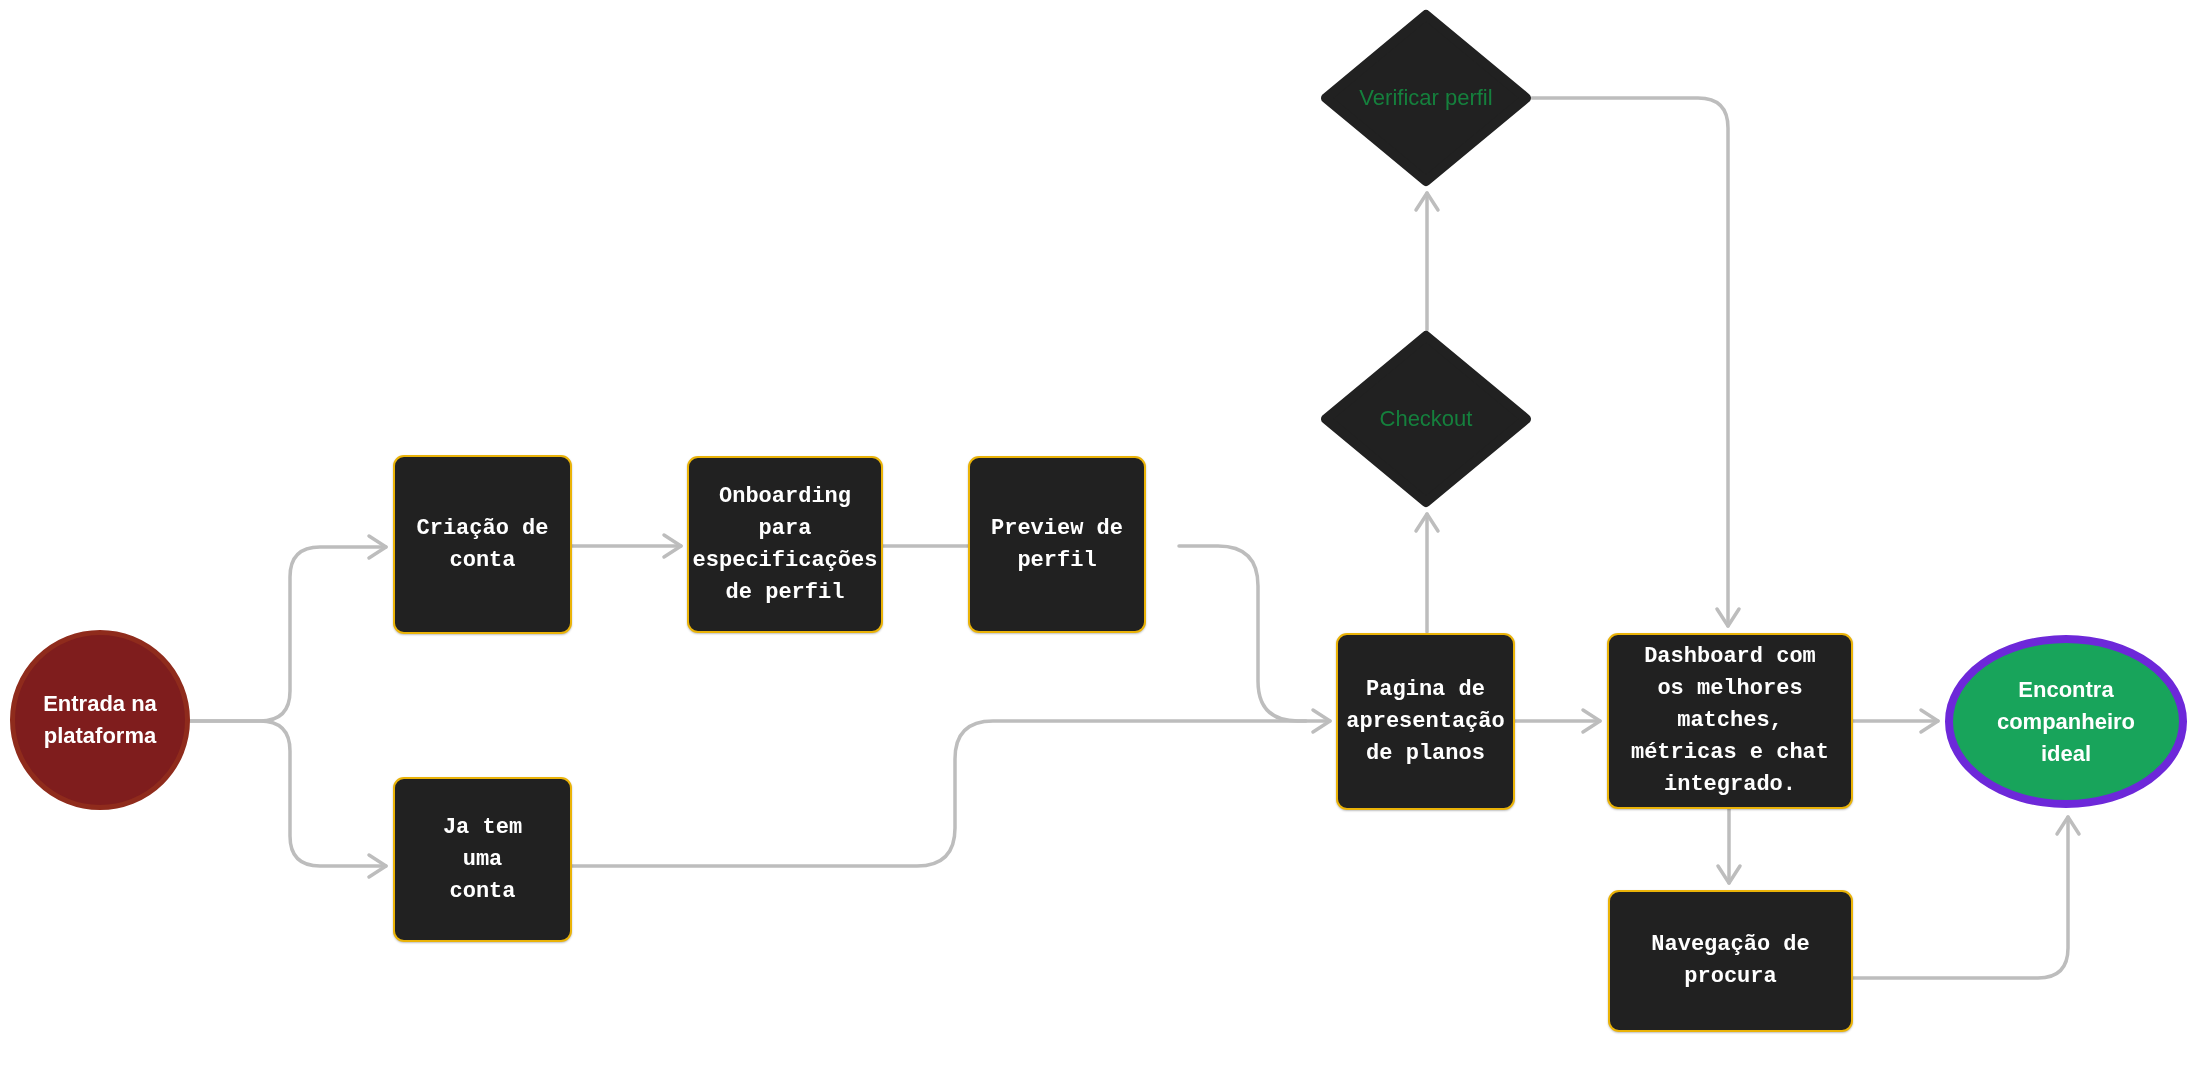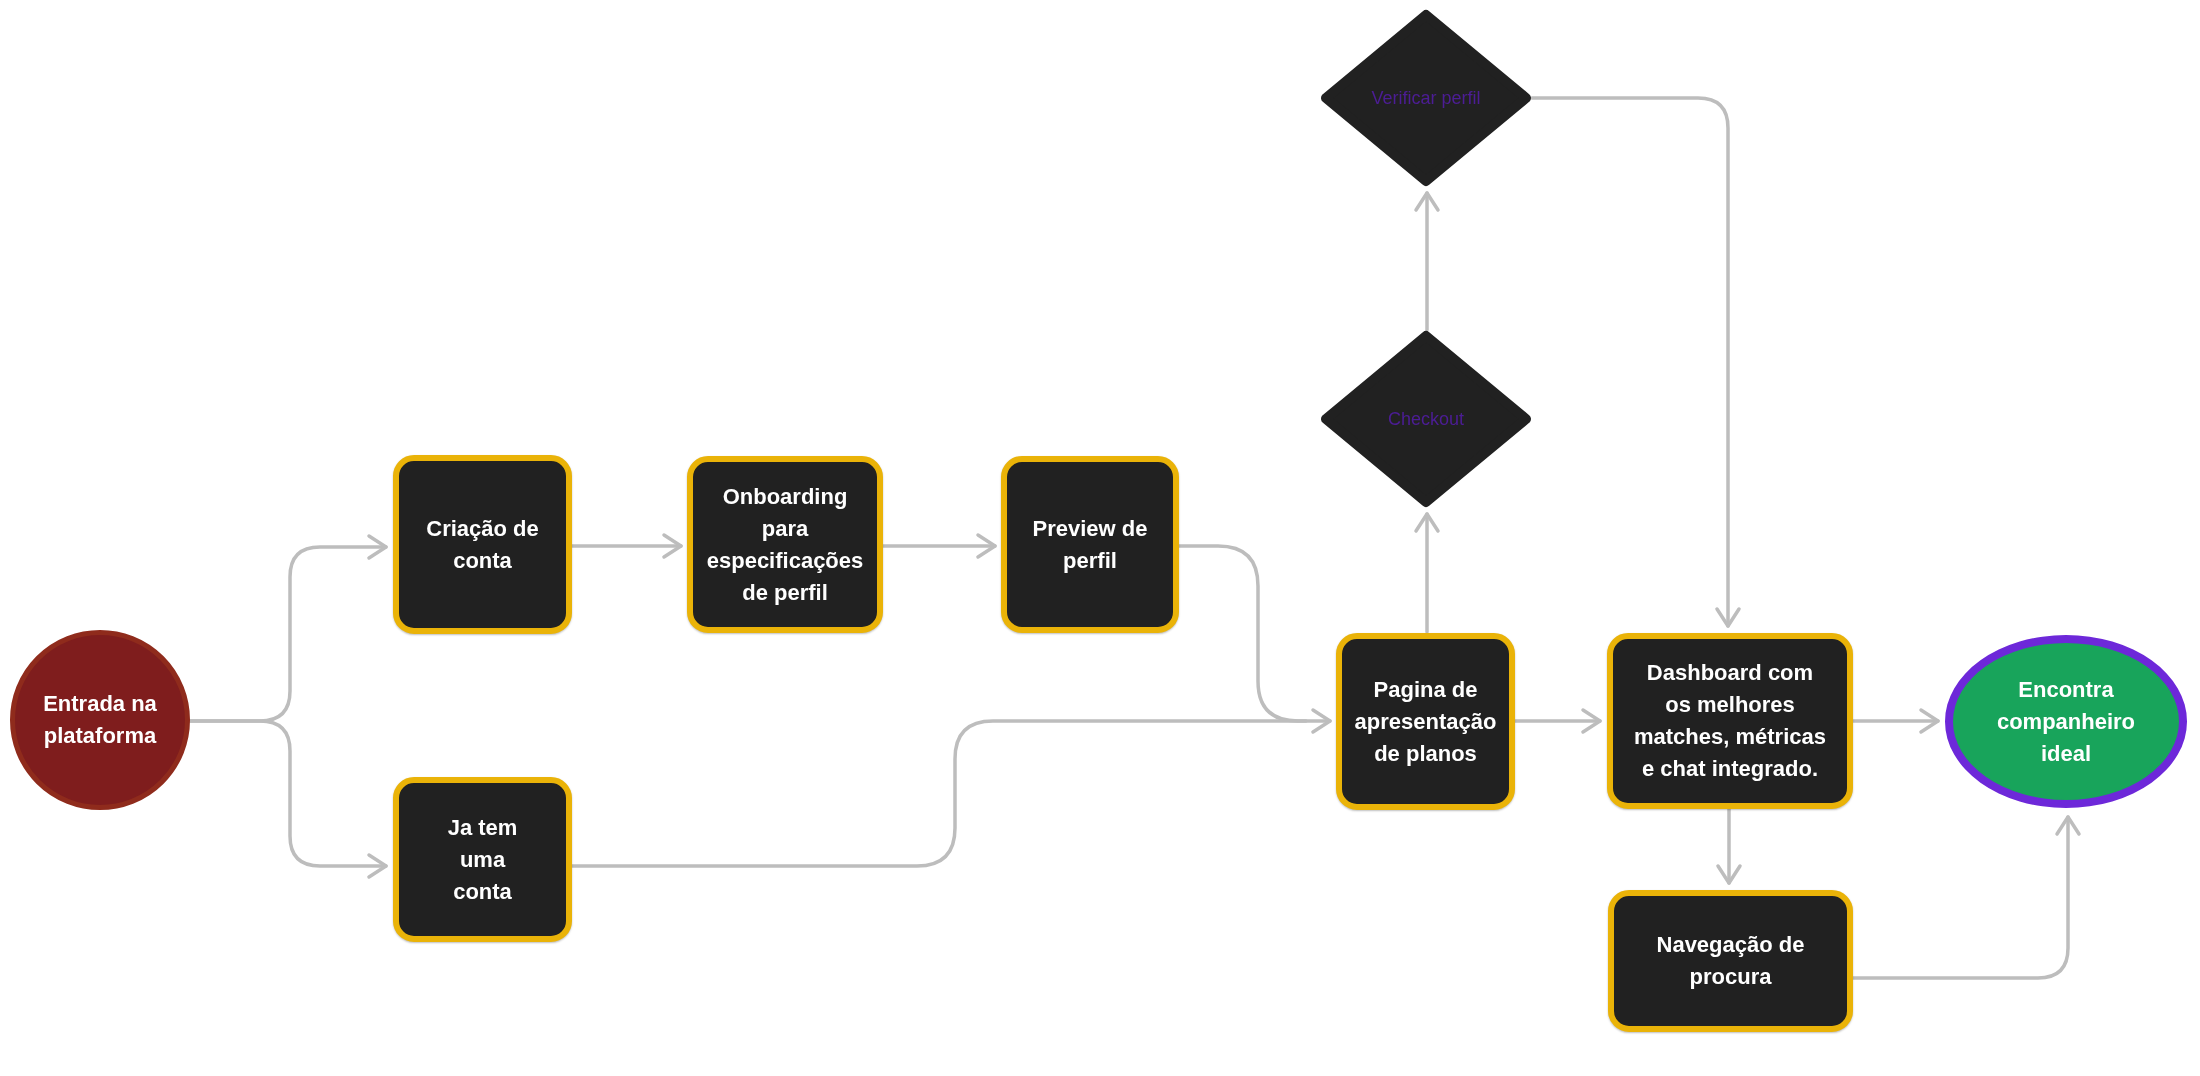--- a/index.html
+++ b/index.html
@@ -8,43 +8,43 @@
 
   .canvas { position: absolute; inset: 0; width: 2200px; height: 1076px; }
 
   .connectors { position: absolute; left: 0; top: 0; pointer-events: none; }
   .connectors path { fill: none; stroke: #bdbdbd; stroke-width: 3.5; stroke-linecap: round; }
 
   .node { position: absolute; display: flex; align-items: center; justify-content: center;
           text-align: center; color: #ffffff; box-sizing: border-box;
           font-size: 22px; line-height: 32px; font-weight: 700; }
 
-  .process { background: #212121; border: 6px solid #eab308; border-radius: 21px;
-             box-shadow: 0 1px 2px rgba(0,0,0,0.25); }
+  .process { background: #212121; border: 2px solid #eab308; border-radius: 11px;
+             box-shadow: 0 1px 2px rgba(0,0,0,0.25); font-family: Liberation Mono, monospace; }
 
   .node-start { left: 10px; top: 630px; width: 180px; height: 180px;
                 background: #7f1d1d; border: 5px solid #8f2b1c; border-radius: 50%;
                 padding: 0 8px; }
   .node-criacao    { left: 393px;  top: 455px; width: 179px; height: 179px; padding: 0 14px; }
   .node-onboarding { left: 687px;  top: 456px; width: 196px; height: 177px; padding: 0 14px; }
-  .node-preview    { left: 1001px; top: 456px; width: 178px; height: 177px; padding: 0 14px; }
+  .node-preview    { left: 968px; top: 456px; width: 178px; height: 177px; padding: 0 14px; }
   .node-ja-tem     { left: 393px;  top: 777px; width: 179px; height: 165px; padding: 0 31px; }
   .node-pagina     { left: 1336px; top: 633px; width: 179px; height: 177px; padding: 0 12px; }
   .node-dashboard  { left: 1607px; top: 633px; width: 246px; height: 176px; padding: 8px 18px; }
   .node-navegacao  { left: 1608px; top: 890px; width: 245px; height: 142px; padding: 0 12px; }
   .node-end { left: 1945px; top: 635px; width: 242px; height: 173px;
               background: #18a45b; border: 8px solid #6d28d9; border-radius: 50%;
               padding: 0 26px; }
 
   .diamond { position: absolute; display: flex; align-items: center; justify-content: center; }
   .diamond-verificar { left: 1320px; top: 9px;   width: 212px; height: 178px; }
   .diamond-checkout  { left: 1320px; top: 330px; width: 212px; height: 178px; }
   .diamond svg { position: absolute; inset: 0; }
-  .diamond-label { position: relative; z-index: 1; color: #4c1d95; text-align: center;
-                   font-size: 18px; line-height: 32px; font-weight: 400; }
+  .diamond-label { position: relative; z-index: 1; color: #15803d; text-align: center;
+                   font-size: 22px; line-height: 32px; font-weight: 400; }
 </style>
 </head>
 <body>
 
 <div class="canvas">
 
   <svg class="connectors" width="2200" height="1076" viewBox="0 0 2200 1076">
     <defs>
       <marker id="arrow" markerUnits="userSpaceOnUse" markerWidth="44" markerHeight="32" viewBox="-30 -16 44 32" refX="0" refY="0" orient="auto" overflow="visible">
         <path d="M-17,-11 L0,0 L-17,11" fill="none" stroke="#bdbdbd" stroke-width="3.5" stroke-linecap="round" stroke-linejoin="round"></path>

